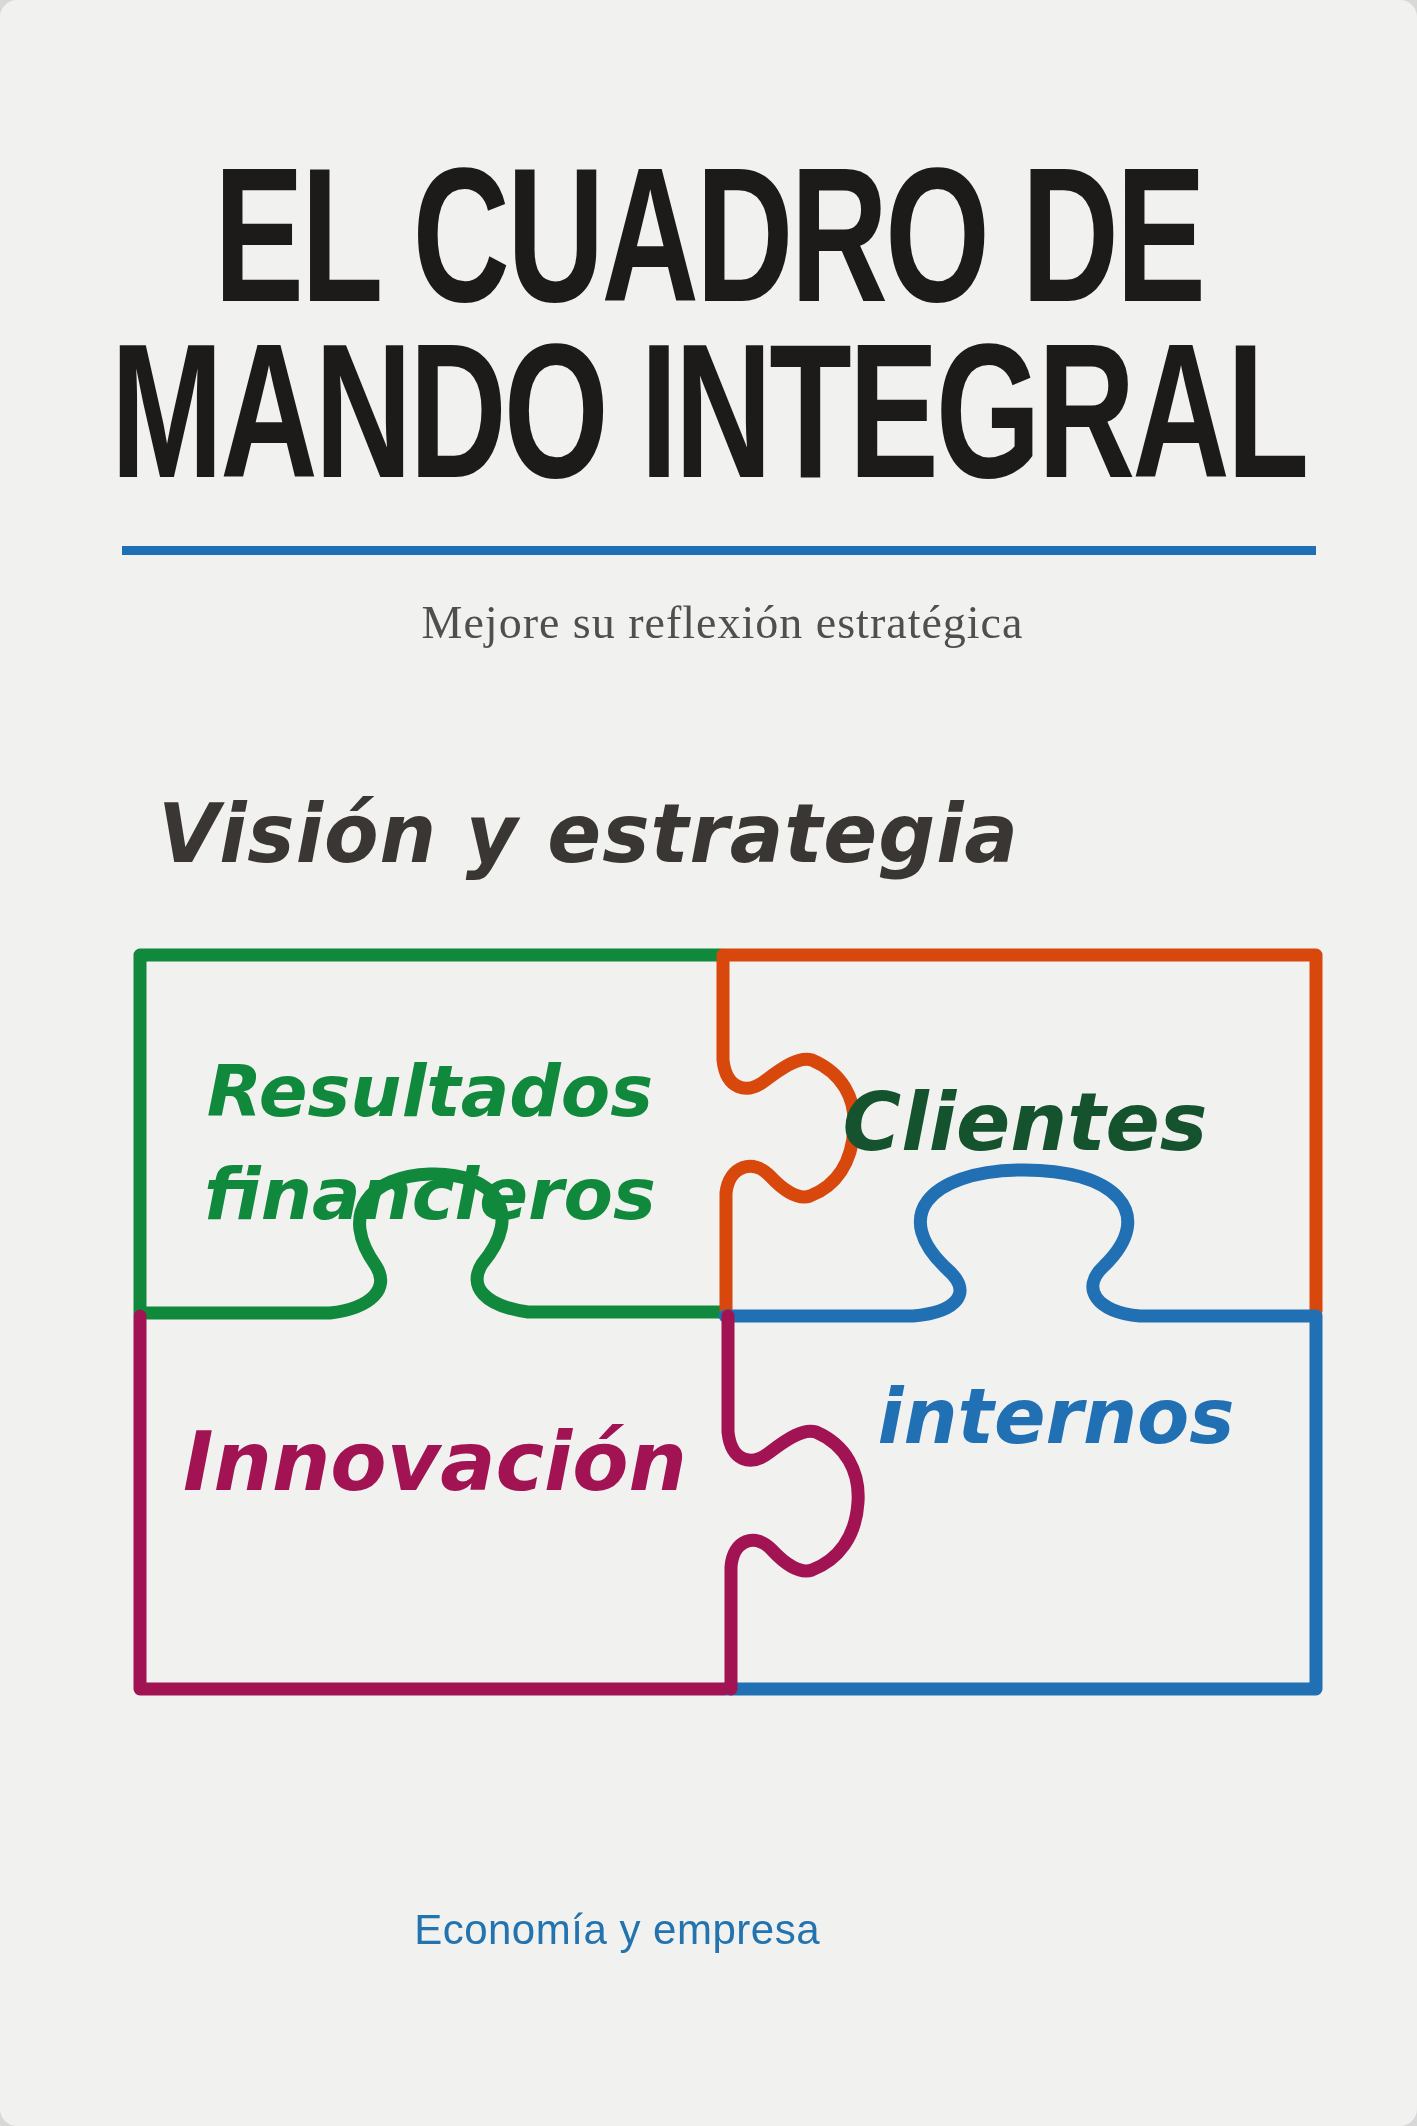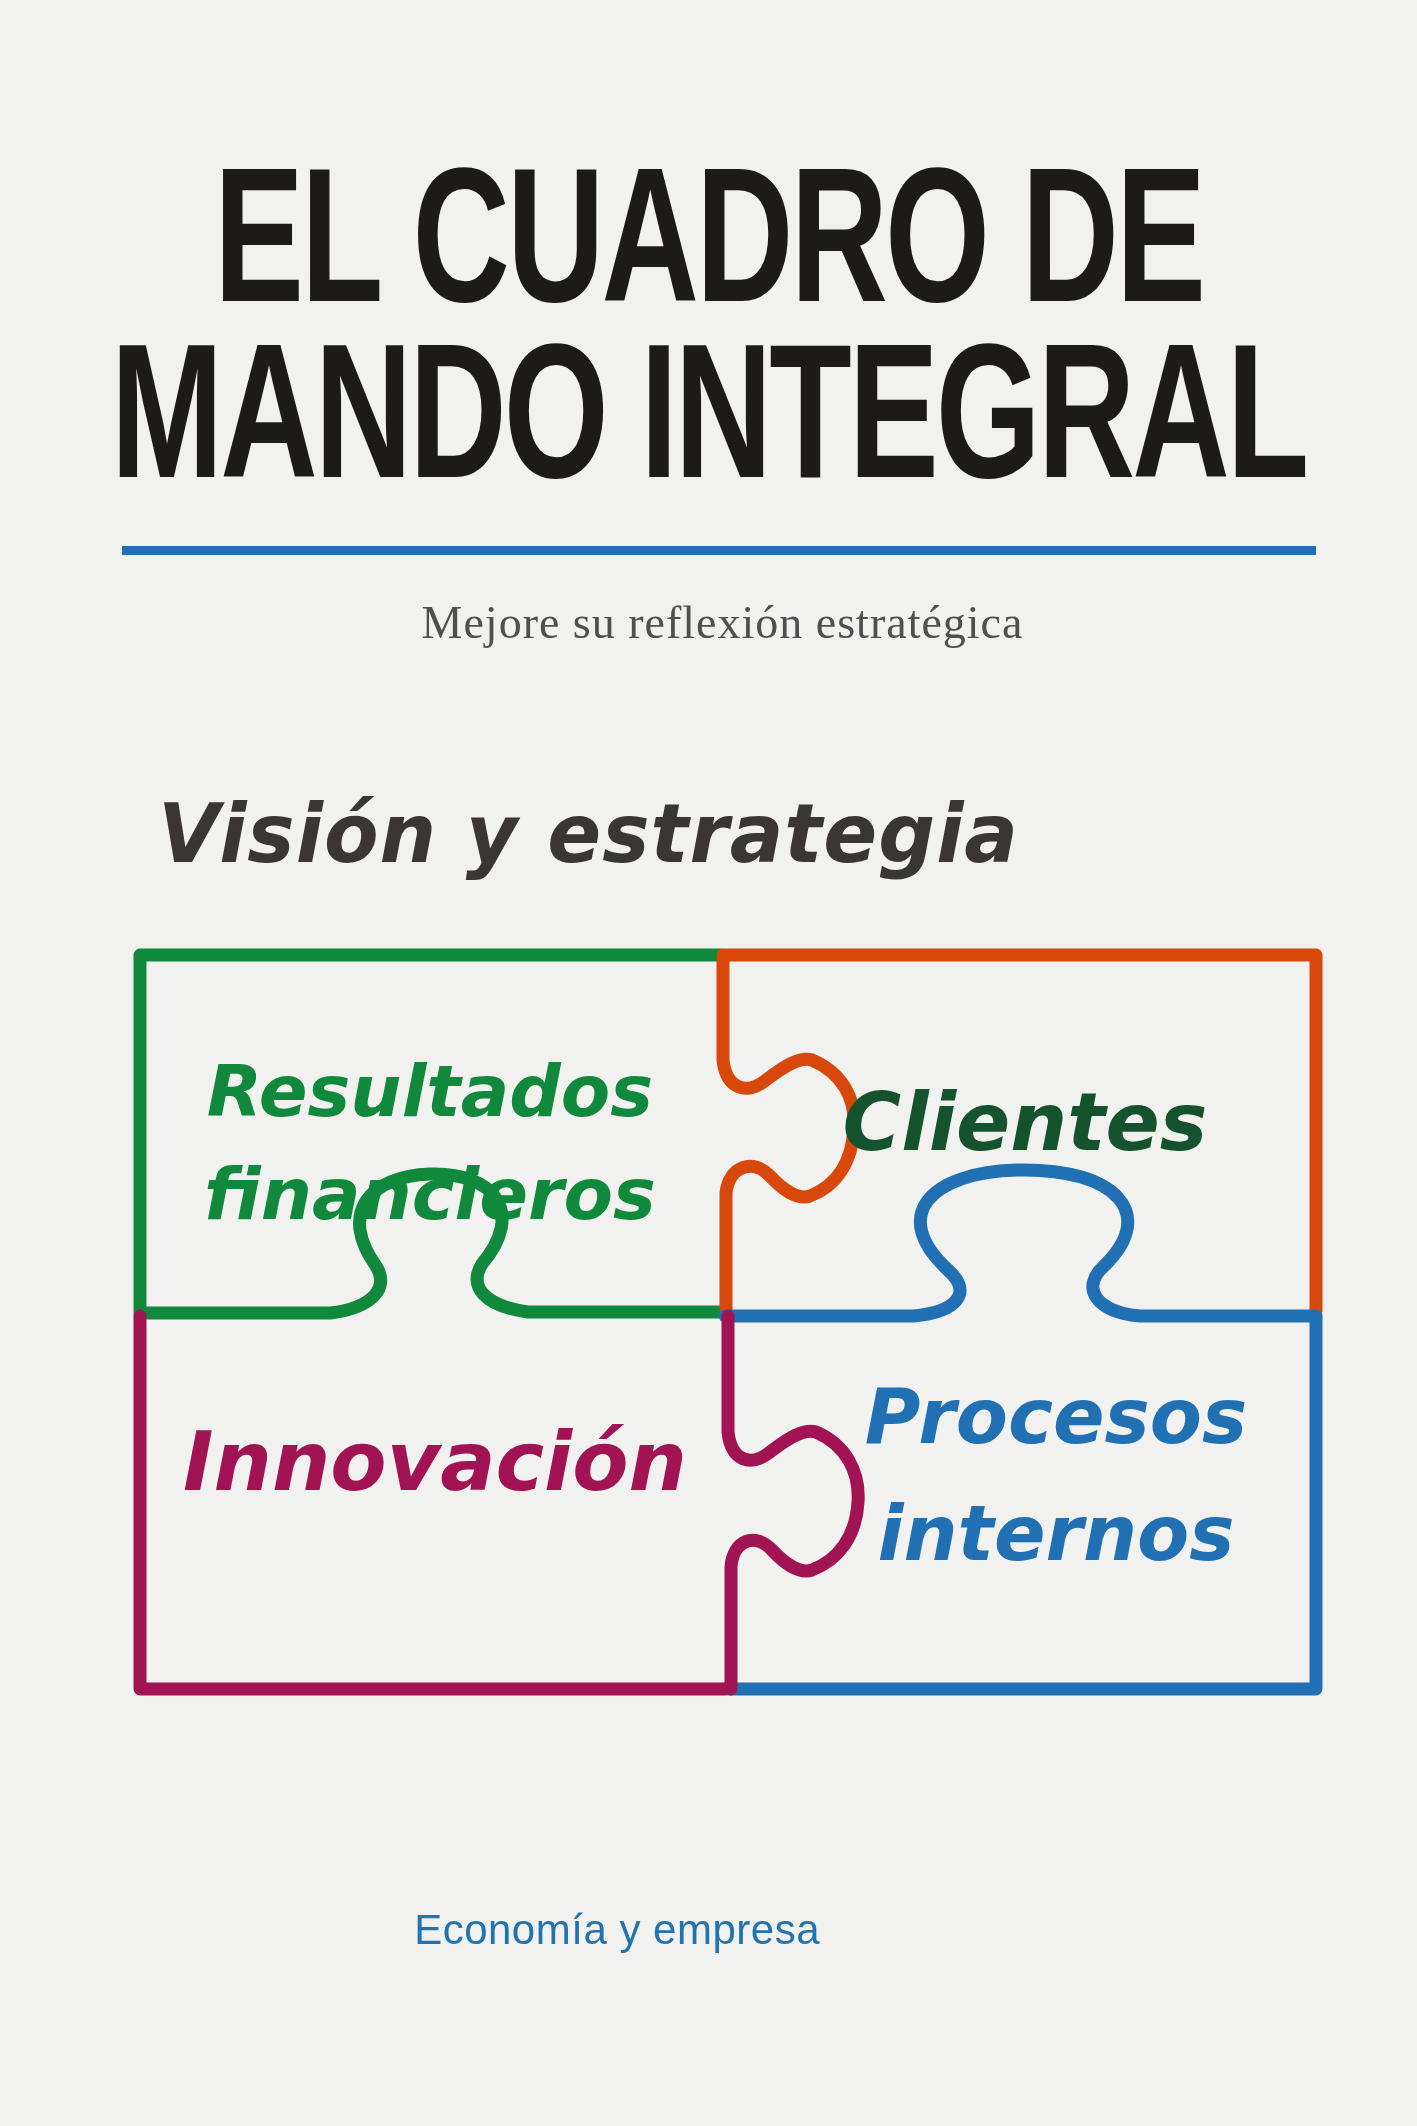--- a/index.html
+++ b/index.html
@@ -1,19 +1,19 @@
 <!DOCTYPE html>
 <html><head>
 <meta charset="utf-8">
 <style>
   html,body{margin:0;padding:0;}
   body{background:#d8d8d8;font-family:"Liberation Sans",sans-serif;}
   .cover{
     position:relative;width:1417px;height:2126px;margin:0 auto;
-    background:#f1f1ef;overflow:hidden;
+    background:#f1f1ef;overflow:hidden;border-radius:17px;
   }
   .abs{position:absolute;}
   
   .title{
     left:0;right:0;top:148px;text-align:center;
     font-weight:bold;font-size:135px;line-height:124px;letter-spacing:-3px;
     color:#1c1b19;
     transform:scaleY(1.42);transform-origin:top center;
     font-family:"Liberation Sans",sans-serif;
   }
@@ -121,20 +121,19 @@
   <div class="abs hand piece-label lbl-resultados" style="color: rgb(17, 137, 60);">
     <div>Resultados</div>
     <div>financieros</div>
   </div>
 
   <div class="abs hand piece-label lbl-clientes" style="color: #14532d;">Clientes</div>
 
   <div class="abs hand piece-label lbl-innovacion" style="color: rgb(162, 19, 83);">Innovación</div>
 
   <div class="abs hand piece-label lbl-procesos" style="color: rgb(34, 112, 180);">
-    <div>Procesos</div>
     <div>internos</div>
   </div>
 
   <div class="abs category" style="color: rgb(34, 115, 174);">Economía y empresa</div>
 
 
 </div>
 
 </body></html>

